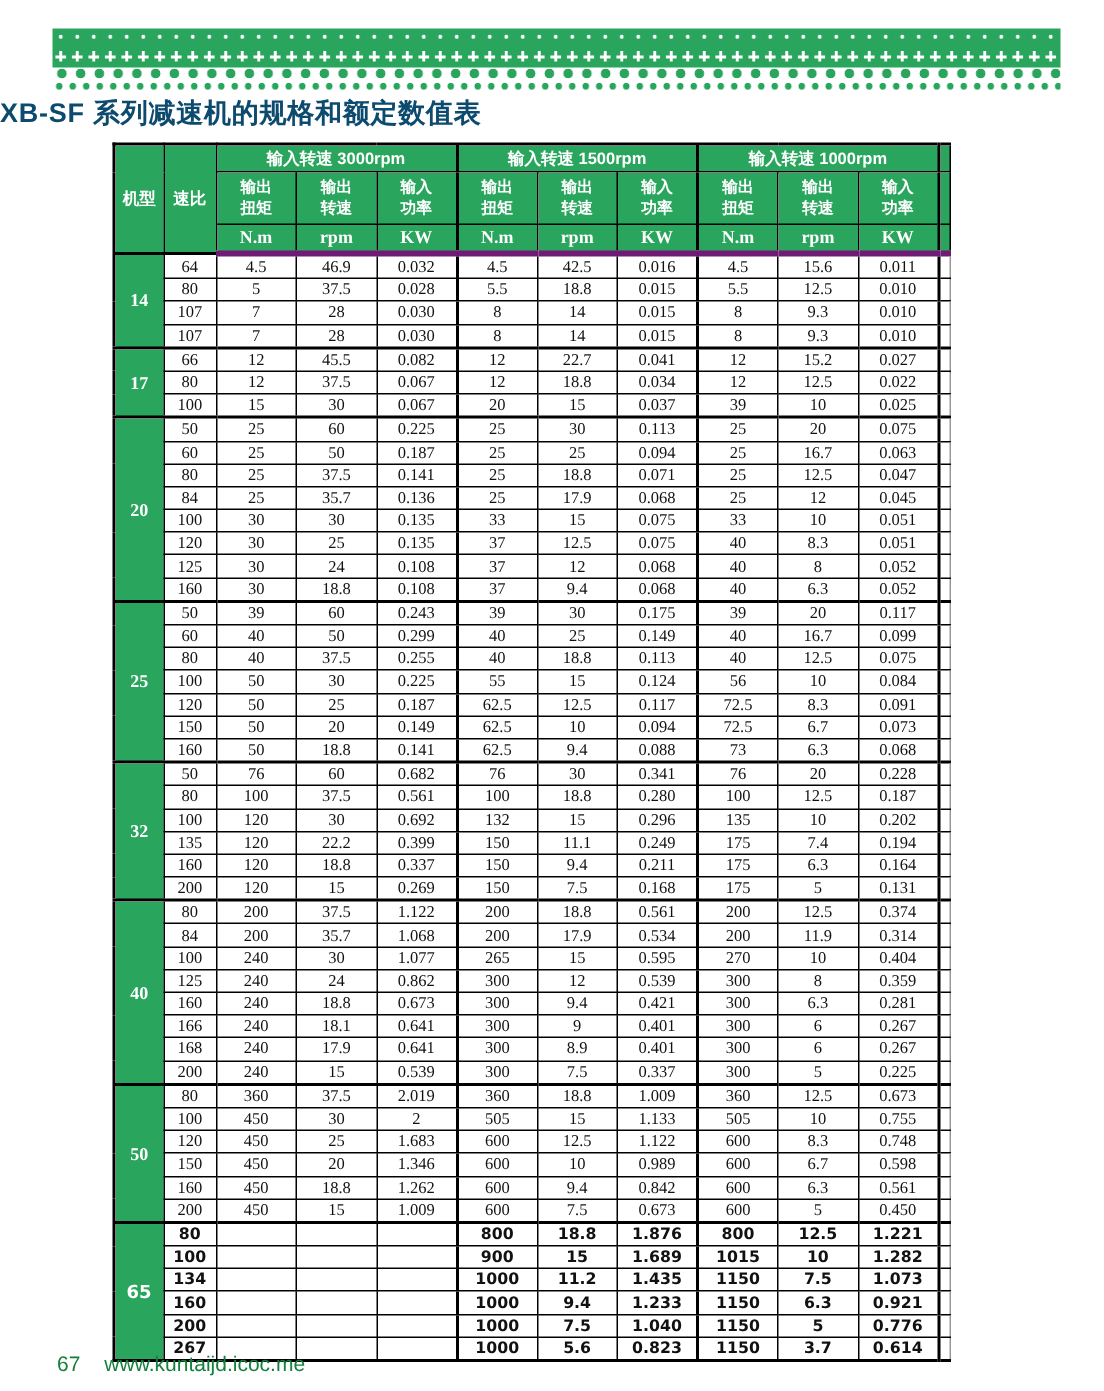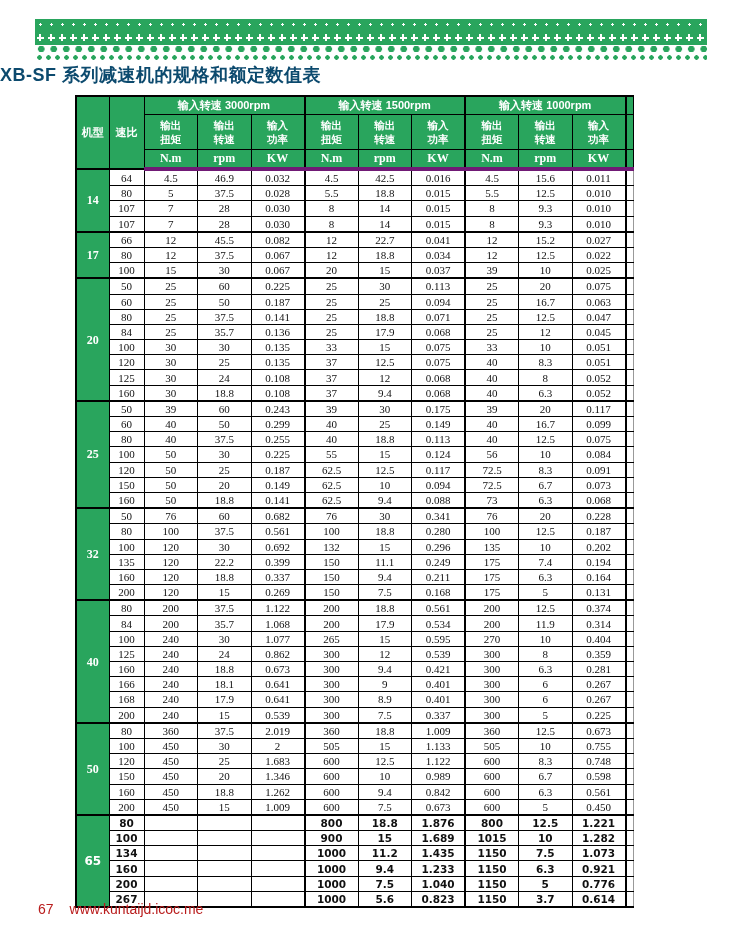--- a/index.html
+++ b/index.html
@@ -56,21 +56,21 @@
   }
   tr.sec-first td{border-top:2px solid #000;}
   td.grp-end, th.grp-end{border-right:2px solid #000;}
   td.strip-cell{border-left:2px solid #000;border-top:1px solid #777;border-right:1px solid #999;}
   th.strip-th{border-left:2px solid #000;}
   tr.sans td{font-family:"DejaVu Sans","Liberation Sans",sans-serif;font-weight:700;font-size:10.5px;}
   tr.sans td.model-cell{font-size:12px;}
   
   .footer{
     position:absolute;left:38px;top:901px;display:flex;gap:16px;align-items:baseline;
-    color:#b91c1c;font-size:14px;
+    color:#15803d;font-size:14px;
   }
 </style>
 </head>
 <body>
 
 <div class="banner">
   <div class="banner-bar"></div>
   <div class="banner-dots-big"></div>
   <div class="banner-dots-small"></div>
 </div>

